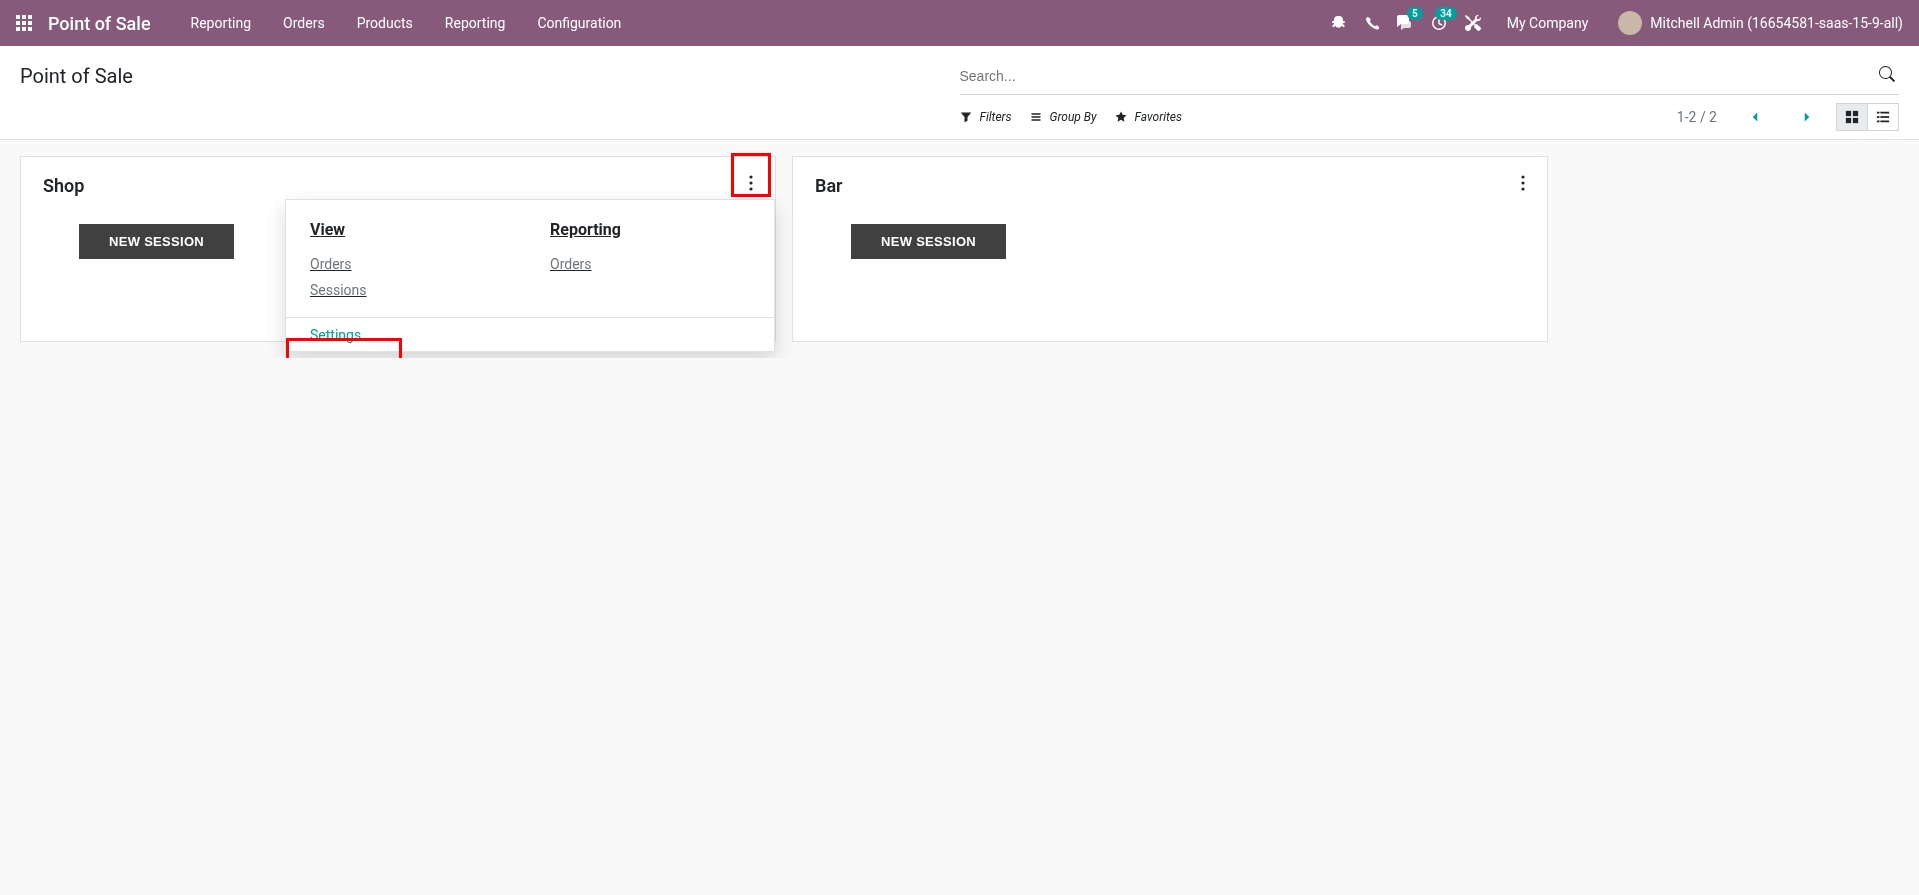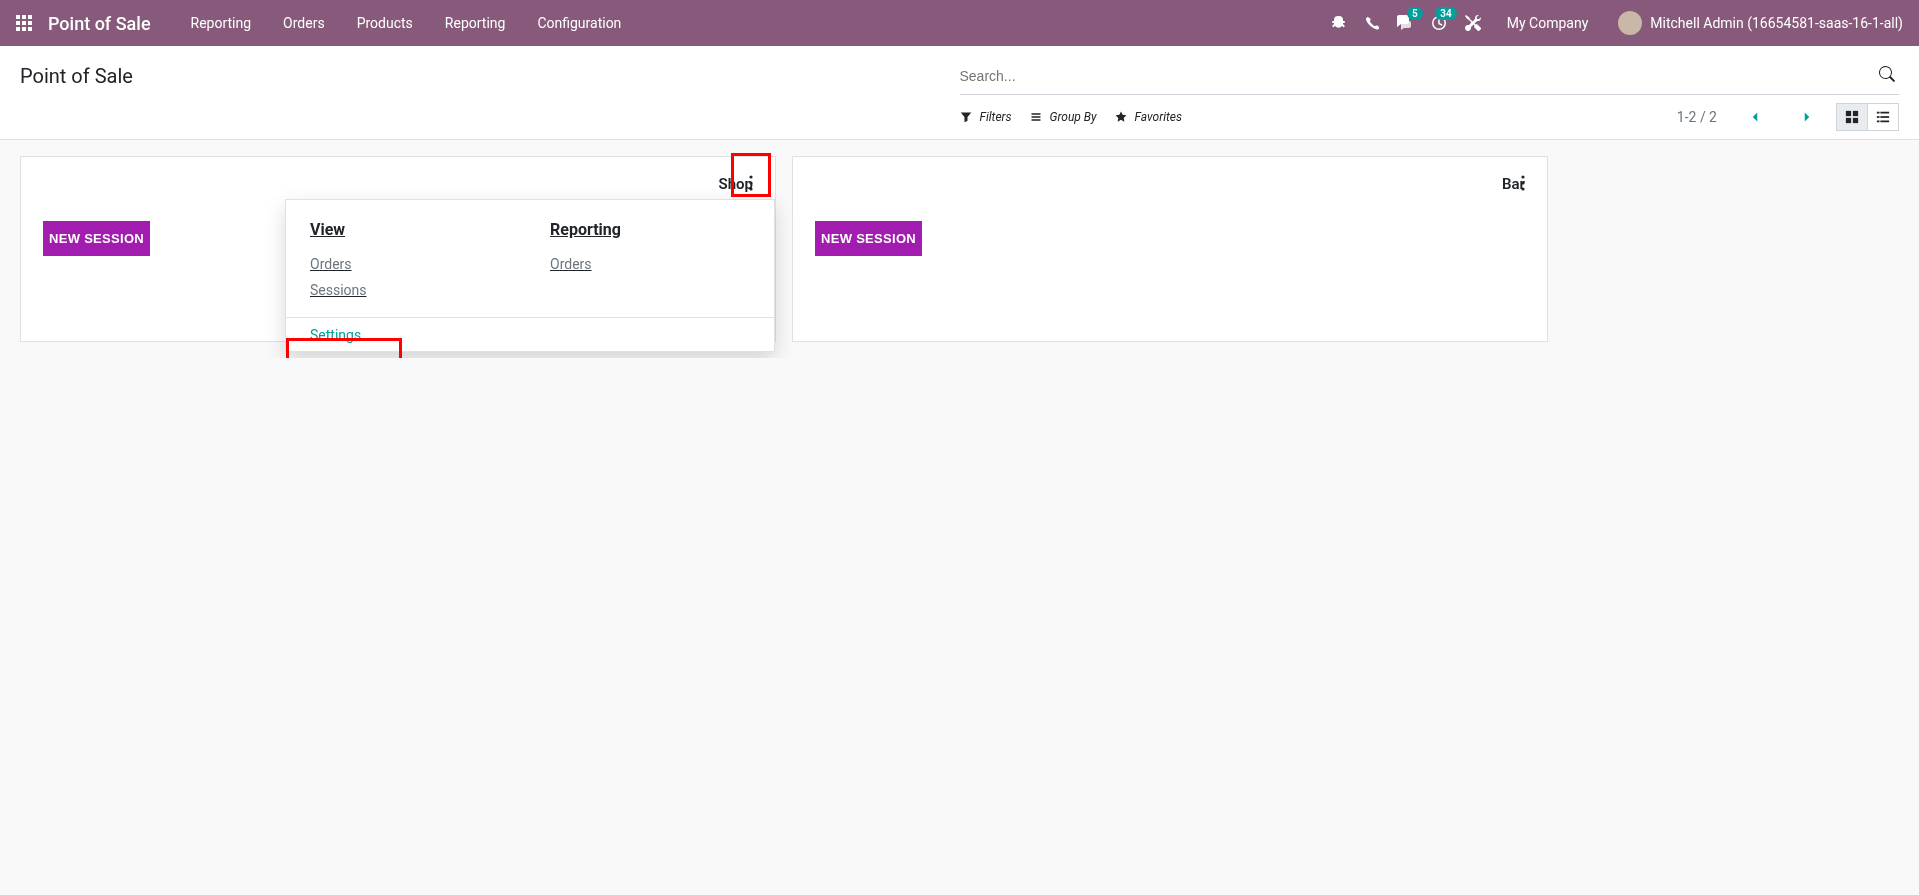--- a/index.html
+++ b/index.html
@@ -52,23 +52,23 @@
 
 .kanban { padding: 16px 20px; display: flex; gap: 16px; flex-wrap: wrap; }
 .kanban-card {
   background: #fff;
   border: 1px solid #dee2e6;
   width: 756px;
   min-height: 186px;
   padding: 18px 22px;
   position: relative;
 }
-.kanban-card h3 { font-size: 15px; font-weight: 600; margin-bottom: 28px; text-align: right; }
+.kanban-card h3 { font-size: 18px; font-weight: 600; margin-bottom: 28px; }
 .kanban-card .manage-btn { position: absolute; top: 14px; right: 14px; cursor: pointer; padding: 4px 8px; }
-.btn-primary { background: #a21caf; color: #fff; border: none; padding: 10px 6px; font-size: 13px; font-weight: 600; letter-spacing: 0.3px; cursor: pointer; }
+.btn-primary { background: #404040; color: #fff; border: none; padding: 10px 30px; font-size: 13px; font-weight: 600; letter-spacing: 0.3px; cursor: pointer; margin-left: 36px; }
 
 
 .popover {
   position: absolute;
   top: 42px;
   left: 264px;
   width: 490px;
   background: #fff;
   border: 1px solid #dee2e6;
   box-shadow: 0 8px 20px rgba(0,0,0,0.15);
@@ -137,21 +137,21 @@
       <span class="badge">34</span>
     </span>
     <span class="systray-item">
       <svg width="16" height="16" viewBox="0 0 16 16" fill="#fff">
           <path d="M1 0 0 1l2.2 3.081a1 1 0 0 0 .815.419h.07a1 1 0 0 1 .708.293l2.675 2.675-2.617 2.654A3.003 3.003 0 0 0 0 13a3 3 0 1 0 5.878-.851l2.654-2.617.968.968-.305.914a1 1 0 0 0 .242 1.023l3.356 3.356a1 1 0 0 0 1.414 0l1.586-1.586a1 1 0 0 0 0-1.414l-3.356-3.356a1 1 0 0 0-1.023-.242L10.5 9.5l-.96-.96 2.68-2.643A3.005 3.005 0 0 0 16 3c0-.269-.035-.53-.102-.777l-2.14 2.141L12 4l-.364-1.757L13.777.102a3 3 0 0 0-3.675 3.68L7.462 6.46 4.793 3.793a1 1 0 0 1-.293-.707v-.071a1 1 0 0 0-.419-.814L1 0z"></path>
         </svg>
     </span>
     <span class="company">My Company</span>
     <span class="user">
       <span class="avatar"></span>
-      <span>Mitchell Admin (16654581-saas-16-1-all)</span>
+      <span>Mitchell Admin (16654581-saas-15-9-all)</span>
     </span>
   </div>
 </div>
 
 <div class="control-panel">
   <div class="cp-top">
     <div class="cp-title">Point of Sale</div>
     <div class="cp-search">
       <div class="search-wrap">
         <input class="search-input" placeholder="Search..." style="">

